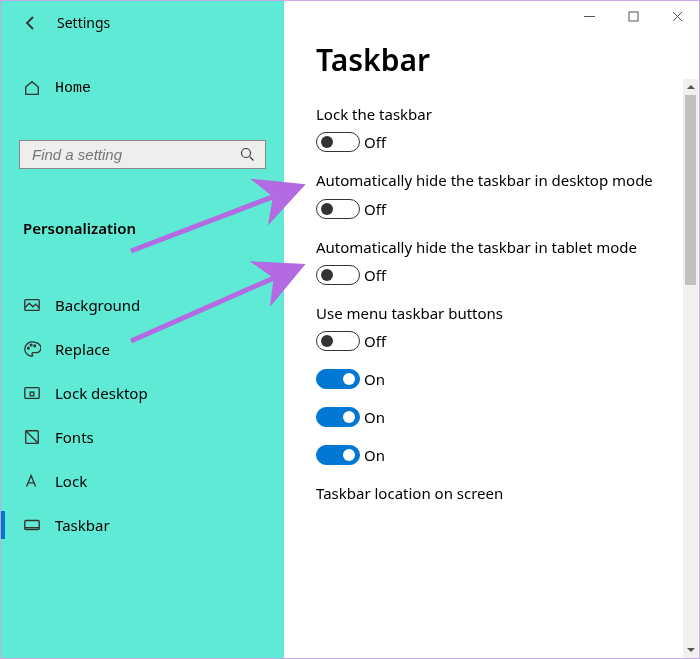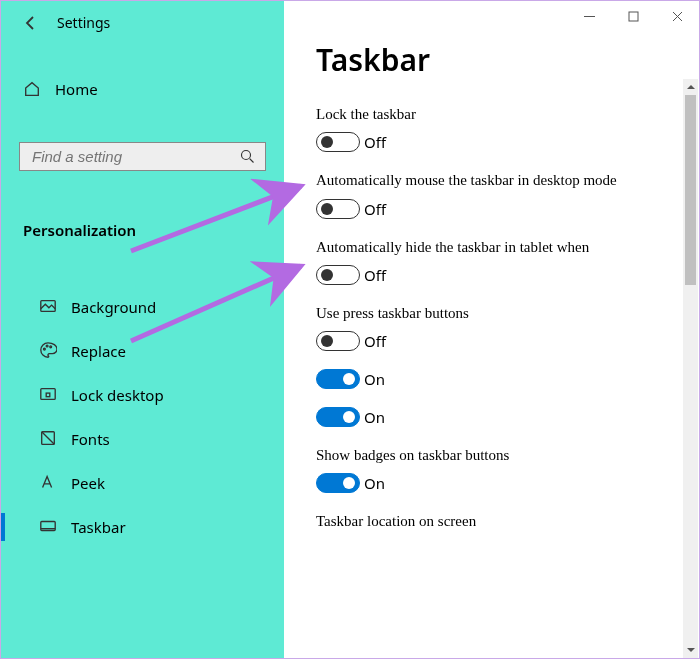--- a/index.html
+++ b/index.html
@@ -31,20 +31,21 @@
     gap: 18px;
   }
   .back-icon { width: 16px; height: 16px; stroke: #333; stroke-width: 1.8; fill: none; cursor: pointer;}
   .title-settings { font-size: 14px; }
   .home-row {
     display: flex;
     align-items: center;
     gap: 14px;
     padding: 10px 10px 10px 22px;
     cursor: pointer;
+    font-family: Liberation Mono, monospace;
   }
   .nav-icon { width: 18px; height: 18px; stroke: #333; stroke-width: 1.5; fill: none; flex-shrink: 0;}
   .search-box {
     margin: 6px 18px 14px 18px;
     height: 29px;
     border: 1px solid #888;
     background: #eee;
     display: flex;
     align-items: center;
     padding: 0 10px;
@@ -60,22 +61,23 @@
     width: 85%;
   }
   .category {
     font-weight: 600;
     font-size: 15px;
     padding: 8px 0 18px 22px;
   }
   .nav-list { display: flex; flex-direction: column; }
   .nav-item {
     display: flex;
+    align-items: center;
     gap: 14px;
-    padding: 12px 10px 12px 38px;
+    padding: 12px 10px 12px 22px;
     cursor: pointer;
     position: relative;
   }
   .nav-item.selected::before {
     content: "";
     position: absolute;
     left: 0; top: 8px; bottom: 8px; width: 4px;
     background: #0078d4;
   }
   .nav-label { font-size: 15px; }
@@ -93,21 +95,20 @@
     font-size: 30px;
     font-weight: 600;
     margin-bottom: 24px;
   }
   .setting { margin-bottom: 18px; }
   .setting-label {
     font-size: 15px;
     line-height: 1.35;
     margin-bottom: 8px;
     max-width: 370px;
-    font-family: Liberation Serif, serif;
   }
   .toggle-row { display: flex; gap: 4px; }
   .toggle {
     width: 44px; height: 20px;
     border: 1px solid #333;
     border-radius: 20px;
     position: relative;
     cursor: pointer;
     background: #fff;
   }
@@ -230,21 +231,21 @@
         <svg class="nav-icon" viewBox="0 0 20 20">
             <rect x="3" y="3" width="14" height="14" rx="1"></rect>
             <path d="M3 3l14 14"></path>
           </svg>
         <span class="nav-label">Fonts</span>
       </div>
       <div class="nav-item">
         <svg class="nav-icon" viewBox="0 0 20 20">
             <path d="M4 16 9 4l5 12M5.5 12h7"></path>
           </svg>
-        <span class="nav-label">Peek</span>
+        <span class="nav-label">Lock</span>
       </div>
       <div class="nav-item selected">
         <svg class="nav-icon" viewBox="0 0 20 20">
             <rect x="2" y="5" width="16" height="10" rx="1"></rect>
             <line x1="2" y1="13" x2="18" y2="13"></line>
           </svg>
         <span class="nav-label">Taskbar</span>
       </div>
     </div>
   </div>
@@ -257,41 +258,41 @@
         <div class="setting-label">Lock the taskbar</div>
         <div class="toggle-row">
           <div class="toggle">
               <div class="knob"></div>
             </div>
           <div class="toggle-state">Off</div>
         </div>
       </div>
 
       <div class="setting">
-        <div class="setting-label">Automatically mouse the taskbar in desktop mode</div>
+        <div class="setting-label">Automatically hide the taskbar in desktop mode</div>
         <div class="toggle-row">
           <div class="toggle">
               <div class="knob"></div>
             </div>
           <div class="toggle-state">Off</div>
         </div>
       </div>
 
       <div class="setting">
-        <div class="setting-label">Automatically hide the taskbar in tablet when</div>
+        <div class="setting-label">Automatically hide the taskbar in tablet mode</div>
         <div class="toggle-row">
           <div class="toggle">
               <div class="knob"></div>
             </div>
           <div class="toggle-state">Off</div>
         </div>
       </div>
 
       <div class="setting">
-        <div class="setting-label">Use press taskbar buttons</div>
+        <div class="setting-label">Use menu taskbar buttons</div>
         <div class="toggle-row">
           <div class="toggle">
               <div class="knob"></div>
             </div>
           <div class="toggle-state">Off</div>
         </div>
       </div>
 
       <div class="setting">
         <div class="toggle-row">
@@ -305,21 +306,20 @@
       <div class="setting">
         <div class="toggle-row">
           <div class="toggle on">
               <div class="knob"></div>
             </div>
           <div class="toggle-state">On</div>
         </div>
       </div>
 
       <div class="setting">
-        <div class="setting-label">Show badges on taskbar buttons</div>
         <div class="toggle-row">
           <div class="toggle on">
               <div class="knob"></div>
             </div>
           <div class="toggle-state">On</div>
         </div>
       </div>
 
       <div class="setting">
         <div class="setting-label">Taskbar location on screen</div>

